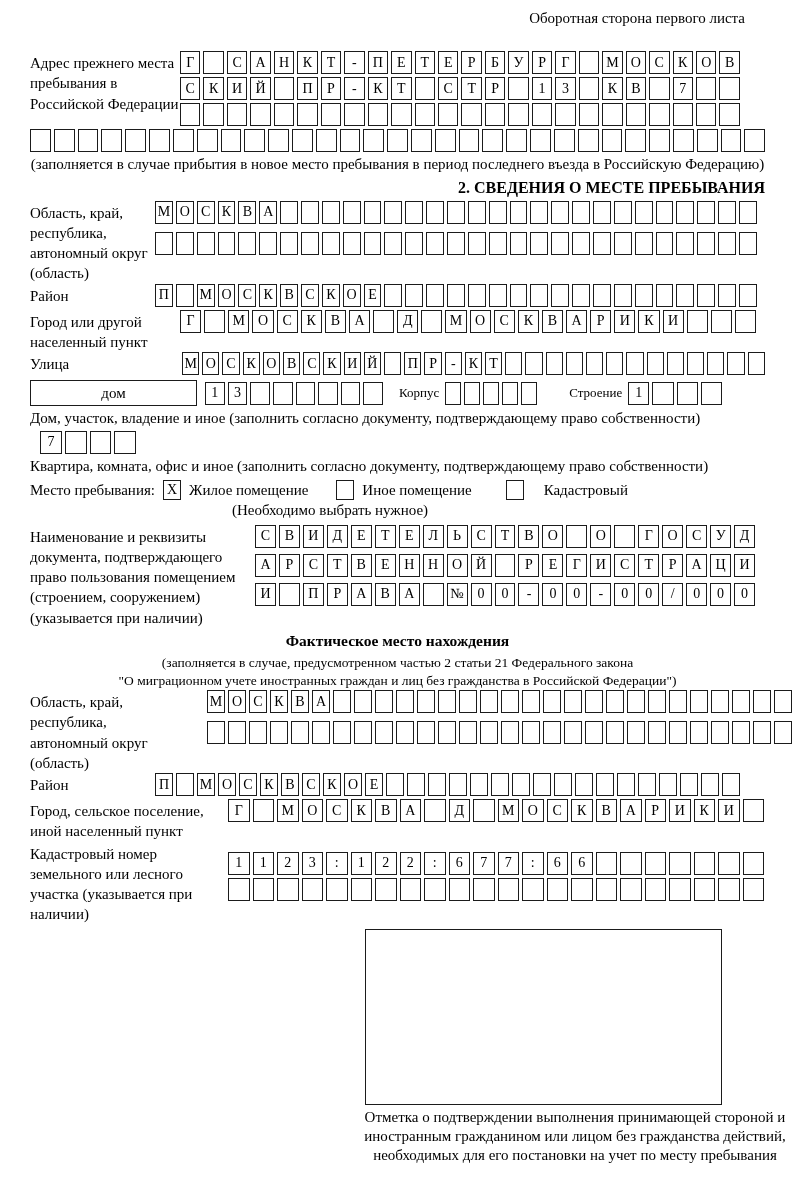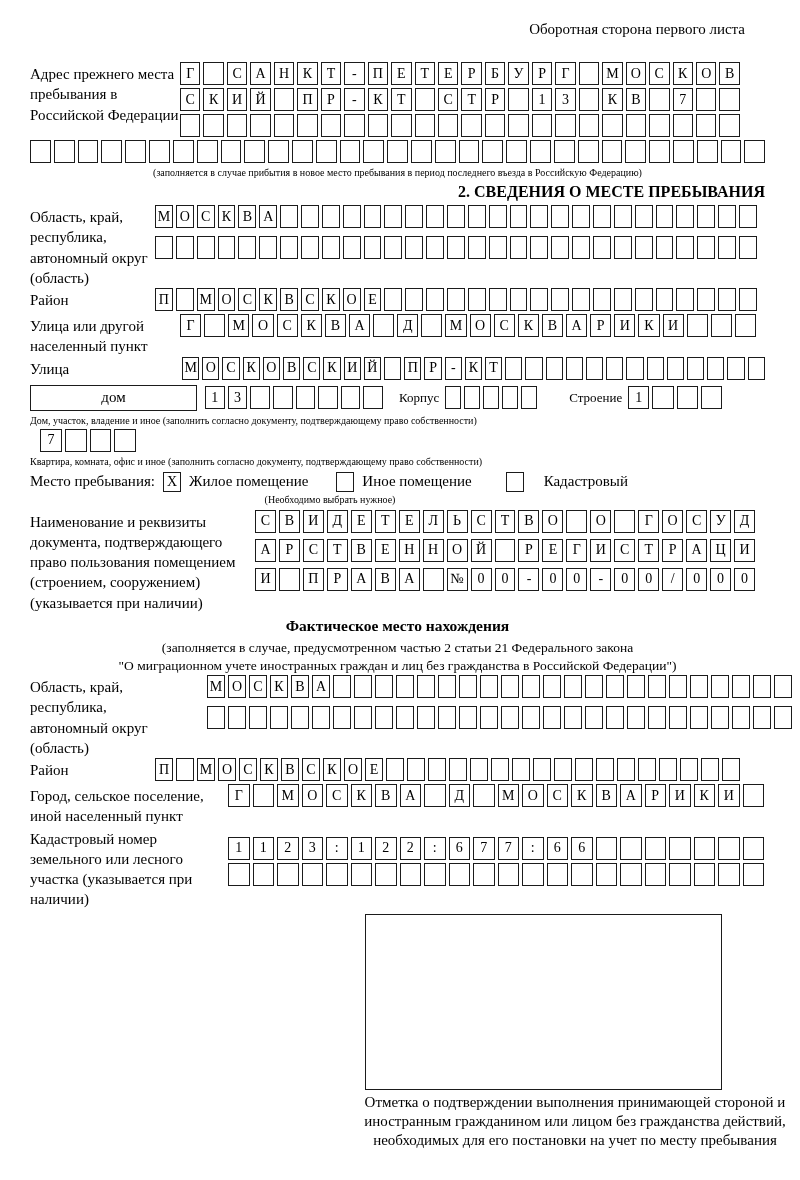--- a/index.html
+++ b/index.html
@@ -1,41 +1,41 @@
 <!DOCTYPE html>
 <html><head>
 <meta charset="utf-8">
 <style>
   * { margin:0; padding:0; box-sizing:border-box; }
   html,body { background:#fff; }
   body {
     width:800px; height:1180px; overflow:hidden;
     font-family:"Liberation Serif", serif; color:#000;
   }
-  .page { padding:15px 35px 0 30px; }
+  .page { padding:4px 35px 0 30px; }
 
   .hdr-note { text-align:right; font-size:15px; padding-right:20px; margin-top:6px; }
 
   .fblock { display:flex; align-items:flex-start; }
   .flabel { flex:0 0 auto; font-size:15px; line-height:1.35; padding-top:2px; }
   .w125 { width:125px; } .w150 { width:150px; } .w198 { width:198px; } .w225 { width:225px; }
 
   .row { display:flex; gap:3px; margin-bottom:3px; }
   .cell {
     flex:1 1 0; min-width:0; height:23px;
     border:1.5px solid #1b1b1b; background:#fff;
     display:flex; align-items:center; justify-content:center;
     font-size:14px; line-height:1;
   }
   .w560 { width:560px; } .w735 { width:735px; } .w602 { width:602px; }
   .w576 { width:576px; } .w500 { width:500px; } .w585 { width:585px; }
   .w536 { width:536px; } .w178 { width:178px; } .w92 { width:92px; }
   .w94 { width:94px; } .w96 { width:96px; }
 
-  .note { font-size:10px; line-height:1.3; }
+  .note { font-size:15px; line-height:1.3; }
   .center { text-align:center; }
 
   .sec-title { text-align:right; font-size:16px; font-weight:bold; margin:4px 0 4px; }
   .sub-title { text-align:center; font-size:15.5px; font-weight:bold; margin:4px 0 4px; }
 
   .b1 { margin-top:24px; }
 
   .house-row { display:flex; align-items:center; margin:2px 0 3px; }
   .label-box {
     width:167px; height:26px; border:1.5px solid #1b1b1b;
@@ -295,21 +295,21 @@
         <span class="cell"></span>
         <span class="cell"></span>
         <span class="cell"></span>
         <span class="cell"></span>
         <span class="cell"></span>
         <span class="cell"></span>
       </div>
   </div>
 
   <div class="fblock">
-    <div class="flabel w150">Улица или другой населенный пункт</div>
+    <div class="flabel w150">Город или другой населенный пункт</div>
     <div class="row w576">
         <span class="cell">Г</span>
         <span class="cell"></span>
         <span class="cell">М</span>
         <span class="cell">О</span>
         <span class="cell">С</span>
         <span class="cell">К</span>
         <span class="cell">В</span>
         <span class="cell">А</span>
         <span class="cell"></span>

